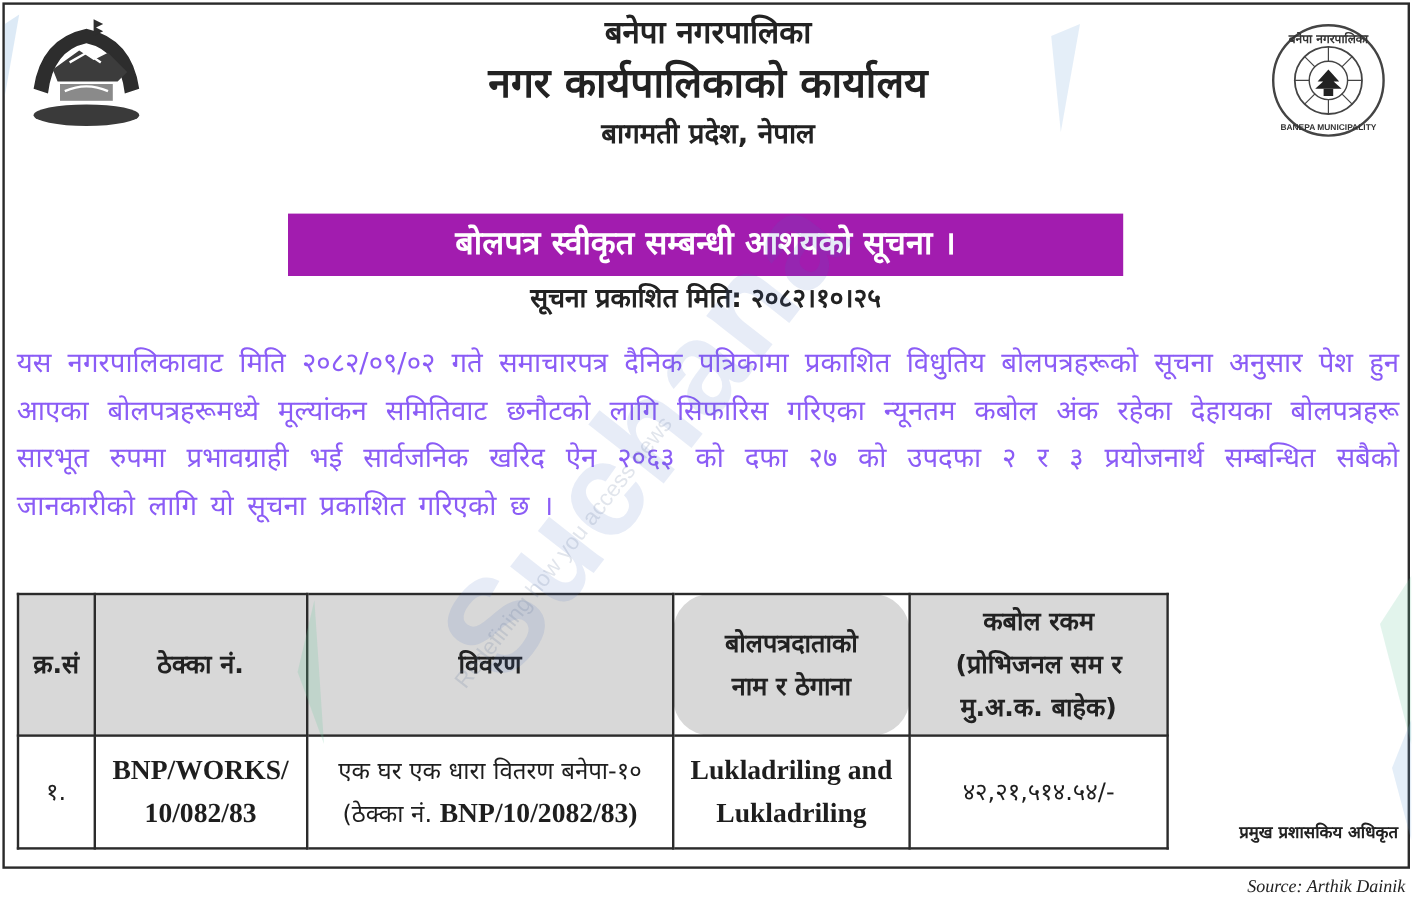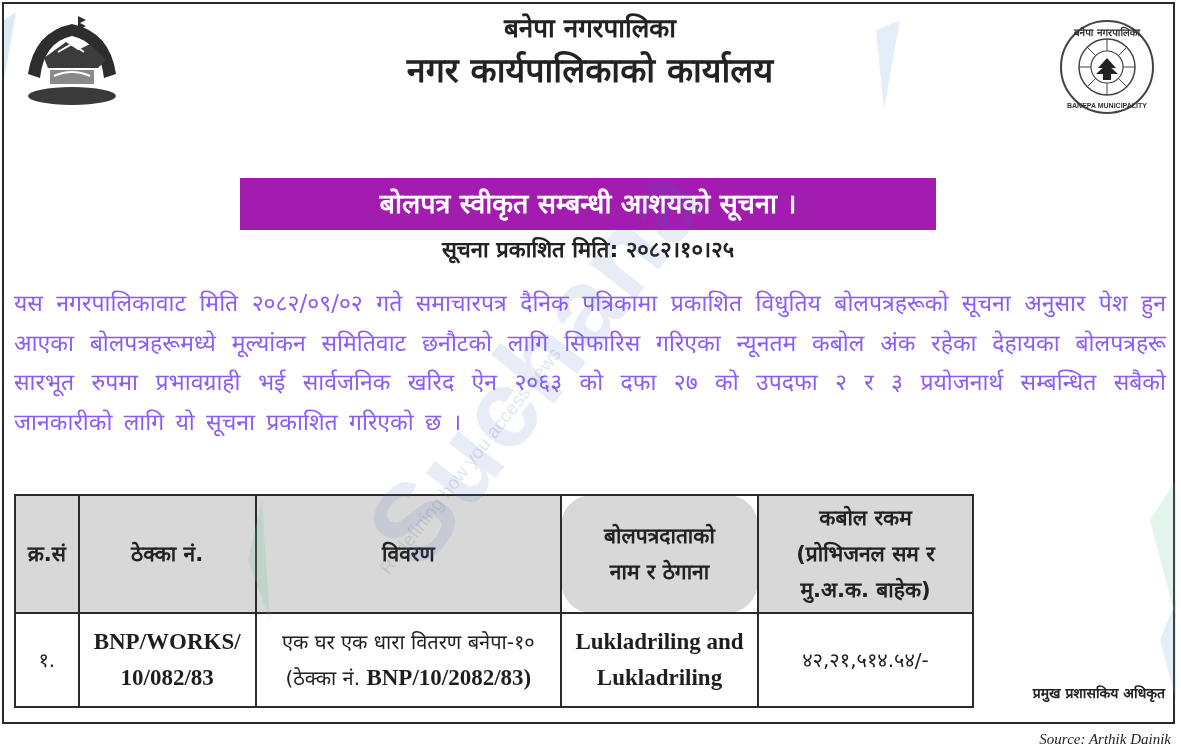--- a/index.html
+++ b/index.html
@@ -49,20 +49,21 @@
   <path d="M30 46 L52 30 L64 38 L76 32 L92 48 L84 56 L34 56 Z" fill="#3c3c3c"></path>
   <path d="M44 40 L58 32 L70 40" fill="none" stroke="#fff" stroke-width="2"></path>
   <rect x="36" y="58" width="44" height="14" fill="#8a8a8a"></rect>
   <path d="M40 64 Q58 56 76 64" stroke="#fff" stroke-width="2" fill="none"></path>
   <path d="M64 4 L64 18 L72 14 L66 11 L72 8 Z" fill="#2d2d2d"></path>
 </svg>
 
 <div class="head-block">
   <div class="head-line h1">बनेपा नगरपालिका</div>
   <div class="head-line h2">नगर कार्यपालिकाको कार्यालय</div>
+  <div class="head-line h4">बागमती प्रदेश, नेपाल</div>
 </div>
 
 <svg class="emblem-right" viewBox="0 0 118 98">
   <circle cx="59" cy="49" r="46" fill="#fff" stroke="#444" stroke-width="2"></circle>
   <circle cx="59" cy="49" r="28" fill="none" stroke="#444" stroke-width="1.5"></circle>
   <circle cx="59" cy="49" r="16" fill="none" stroke="#444" stroke-width="1.2"></circle>
   <g stroke="#444" stroke-width="1">
     <line x1="59" y1="21" x2="59" y2="33"></line>
       <line x1="59" y1="65" x2="59" y2="77"></line>
     <line x1="31" y1="49" x2="43" y2="49"></line>

